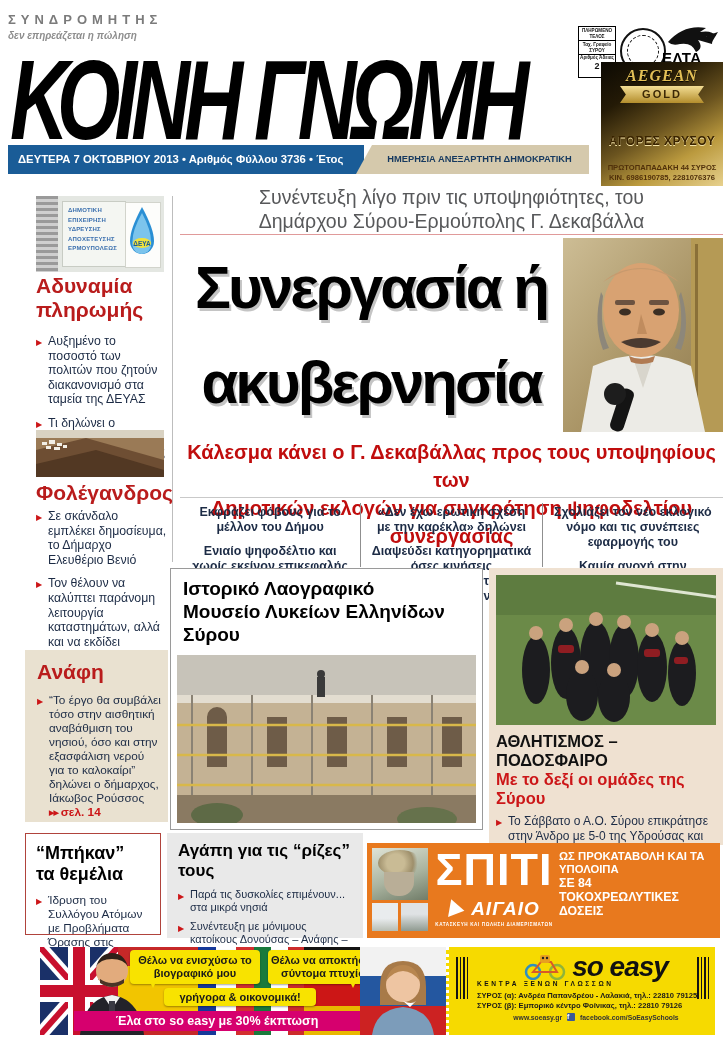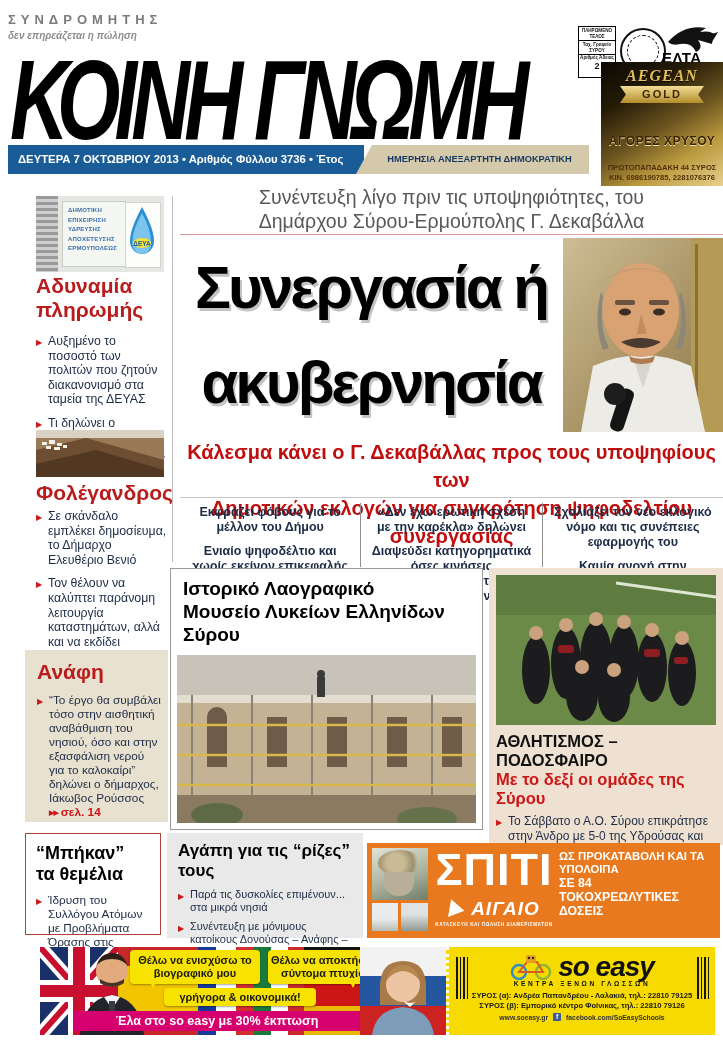--- a/index.html
+++ b/index.html
@@ -148,21 +148,21 @@
   .bubble-1{left:90px;top:3px;width:130px;height:34px;}
   .bubble-1::after{content:"";position:absolute;left:18px;bottom:-9px;border:5px solid transparent;border-top:10px solid #f8e300;}
   .bubble-2{left:228px;top:3px;width:110px;height:34px;}
   .bubble-2::after{content:"";position:absolute;right:20px;bottom:-9px;border:5px solid transparent;border-top:10px solid #f8e300;}
   .bubble-3{left:124px;top:41px;width:152px;height:18px;font-size:11px;}
   .se-strip{position:absolute;left:34px;top:64px;width:286px;height:20px;background:#d6006e;color:#fff;
             font-weight:bold;font-size:12.5px;line-height:20px;text-align:center;}
   .se-russia{position:absolute;left:320px;top:0;width:86px;height:88px;
              background:linear-gradient(180deg,#f2f2f2 0 33%,#2457a0 33% 67%,#cc2222 67% 100%);}
   .se-ticket{position:absolute;left:406px;top:0;width:269px;height:88px;background:#f6da00;
-             border-left:3px dotted #fff;box-sizing:border-box;text-align:center;}
+             border-left:3px dotted #fff;box-sizing:border-box;padding-left:28px;}
   .barcode{position:absolute;top:10px;width:12px;height:42px;
            background:repeating-linear-gradient(90deg,#151515 0 1.5px,transparent 1.5px 3.6px);}
   .bc-l{left:7px;} .bc-r{right:6px;}
   .se-logo-row{margin-top:4px;display:flex;align-items:center;justify-content:center;gap:6px;}
   .se-logo{font-size:28px;font-weight:bold;font-style:italic;letter-spacing:-1px;color:#111;}
   .se-sub{font-size:6.6px;font-weight:bold;letter-spacing:2.6px;color:#111;margin-top:-3px;}
   .se-addr{margin-top:4px;font-size:7.6px;font-weight:bold;color:#1a1a1a;line-height:9.6px;}
   .se-foot{margin-top:3px;font-size:6.8px;font-weight:bold;color:#333;display:flex;align-items:center;justify-content:center;gap:5px;}
   .fb-ic{display:inline-block;width:8px;height:8px;background:#3b5998;color:#fff;font-size:7px;line-height:8px;
          font-weight:bold;border-radius:1px;}

